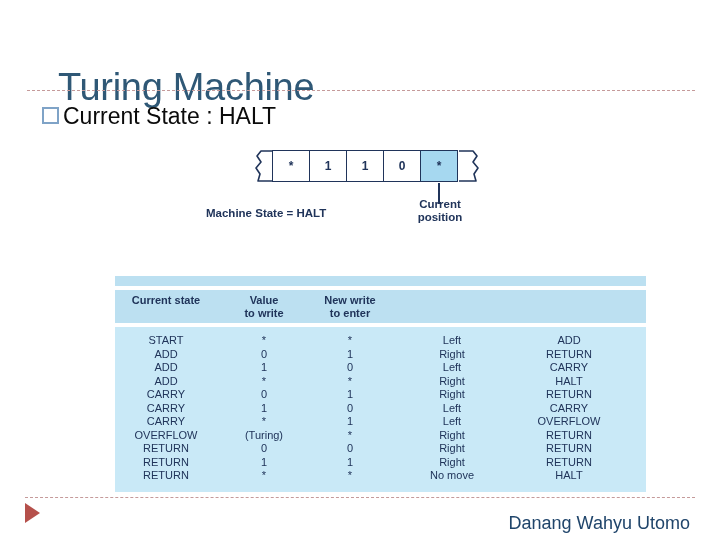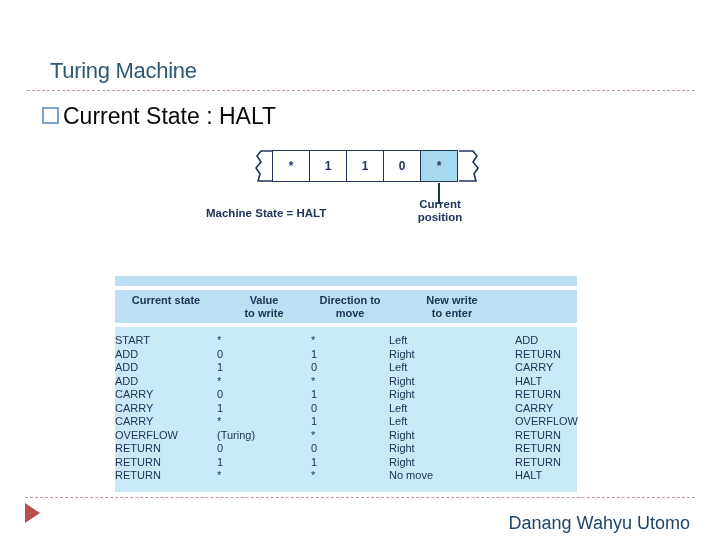--- a/index.html
+++ b/index.html
@@ -6,22 +6,22 @@
   body{
     width:720px;height:540px;background:#ffffff;
     font-family:"Liberation Sans", sans-serif;
     position:relative;overflow:hidden;
     color:#111;
   }
   .slide{position:absolute;inset:0;}
 
   
   .page-title{
-    position:absolute;left:42px;top:50px;margin:8px;
-    font-size:22px;font-weight:400;letter-spacing:-0.3px;
+    position:absolute;left:42px;top:50px;margin:16px;
+    font-size:38px;font-weight:400;letter-spacing:-0.3px;
     color:var(--title_color,#2F5876);
   }
   .title-divider{
     position:absolute;left:27px;right:25px;top:90px;height:0;
     border-top:1px dashed var(--divider_color,#C59A9A);
   }
 
   
   .bullet-line{
     position:absolute;left:42px;top:103px;
@@ -62,38 +62,38 @@
     position:absolute;left:170px;top:207px;
     font-size:11.5px;font-weight:700;color:var(--ink,#20345A);margin-left:36px;
   }
   .current-position-label{
     position:absolute;left:400px;top:198px;width:80px;
     text-align:center;font-size:11.5px;font-weight:700;line-height:12.5px;
     color:var(--ink,#20345A);white-space:pre-line;
   }
 
   
-  .state-table{position:absolute;left:115px;top:276px;width:462px;}
+  .state-table{position:absolute;left:115px;top:276px;width:531px;}
   .table-strip{height:10px;background:var(--table_header_bg,#BCE0F1);margin-bottom:4px;}
   .table-header{
     background:var(--table_header_bg,#BCE0F1);
     display:grid;grid-template-columns:102px 94px 78px 126px 108px;
     padding:4px 0 3px;min-height:26px;margin-bottom:4px;
   }
   .th{
     text-align:center;font-size:11px;font-weight:700;line-height:12.5px;
     color:var(--ink,#20345A);white-space:pre-line;
   }
   .table-body{
     background:var(--table_body_bg,#C9E9F7);
     display:grid;grid-template-columns:102px 94px 78px 126px 108px;
     padding:7px 0 9px;
   }
   .td{
-    font-size:11px;line-height:13.5px;
+    text-align:center;font-size:11px;line-height:13.5px;
     color:var(--ink,#20345A);font-weight:400;
   }
 
   
   .footer-divider{
     position:absolute;left:25px;right:25px;top:497px;height:0;
     border-top:1px dashed var(--divider_color,#C59A9A);
   }
   .play-triangle{
     position:absolute;left:25px;top:503px;width:0;height:0;
@@ -140,21 +140,20 @@
     <div class="current-position-label">Current
 position</div>
   </div>
 
   <div class="state-table">
     <div class="table-strip"></div>
     <div class="table-header">
         <div class="th">Current state</div>
         <div class="th">Value
 to write</div>
-        <div class="th">Direction to move</div>
         <div class="th">New write
 to enter</div>
       </div>
     <div class="table-body">
         <div class="td">START</div>
         <div class="td">*</div>
         <div class="td">*</div>
         <div class="td">Left</div>
         <div class="td">ADD</div>
         <div class="td">ADD</div>

